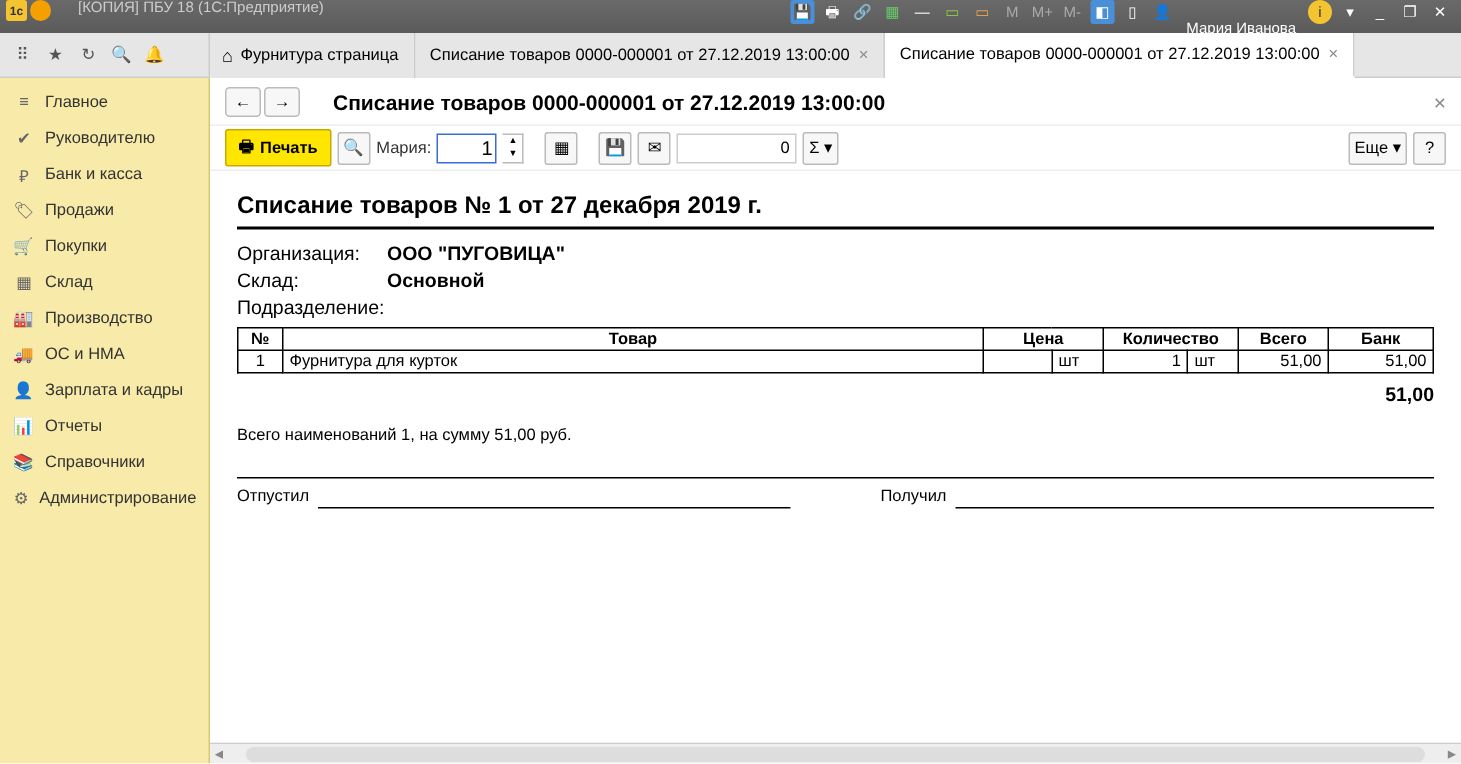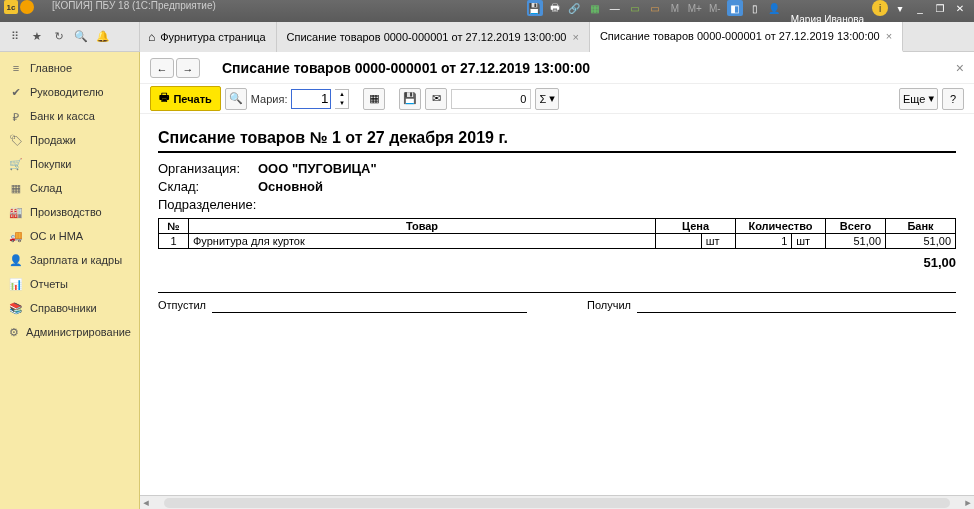--- a/index.html
+++ b/index.html
@@ -244,20 +244,21 @@
             <td style="width:30px">шт</td>
             <td class="r">51,00</td>
             <td class="r">51,00</td>
           </tr>
         </tbody>
       </table>
 
       <div class="total-row">51,00</div>
 
       <div class="summary">
+        <div>Всего наименований 1, на сумму 51,00 руб.</div>
       </div>
 
       <div class="sigline">
         <div class="sig">
             <span>Отпустил</span>
             <div class="line"></div>
           </div>
         <div class="sig">
             <span>Получил</span>
             <div class="line"></div>

